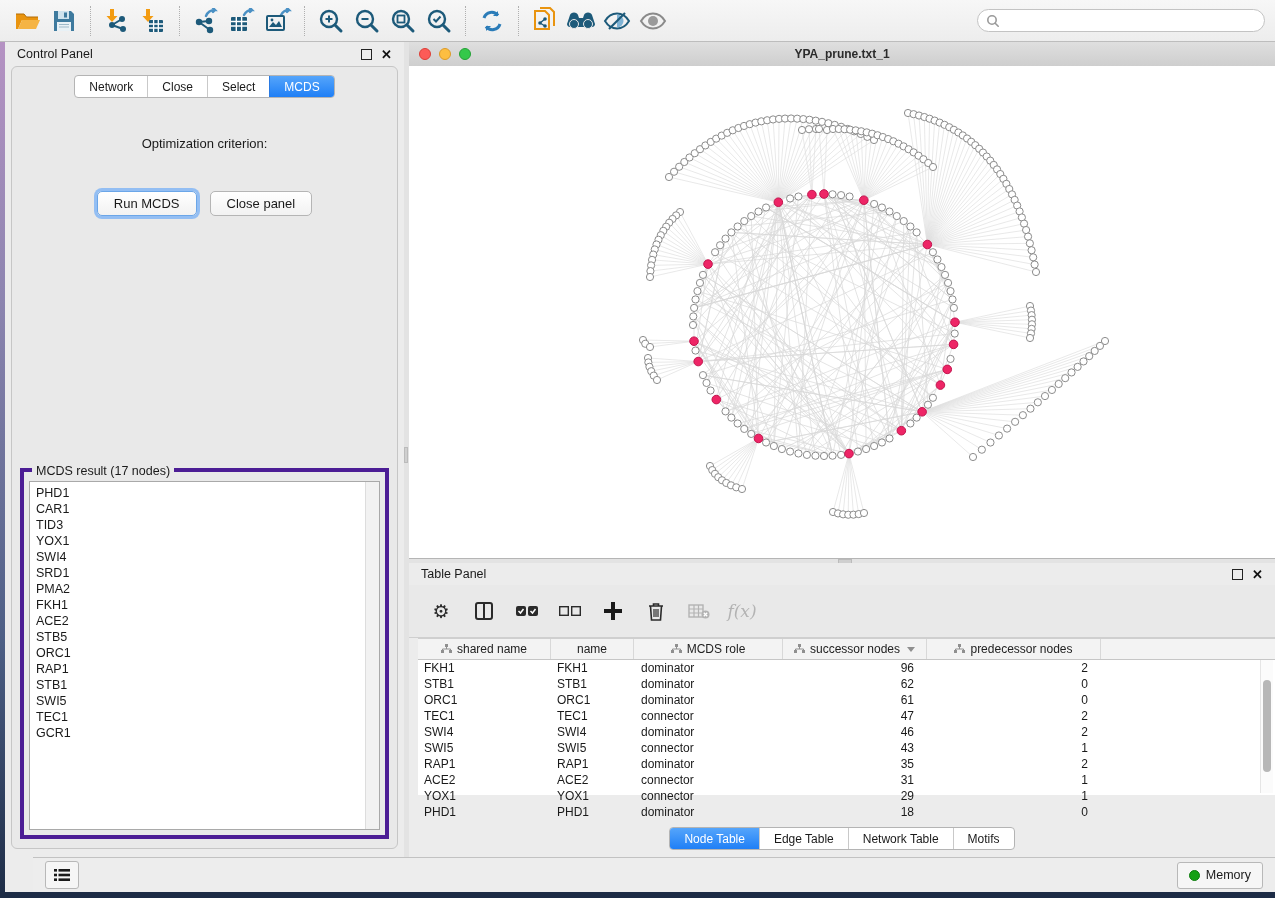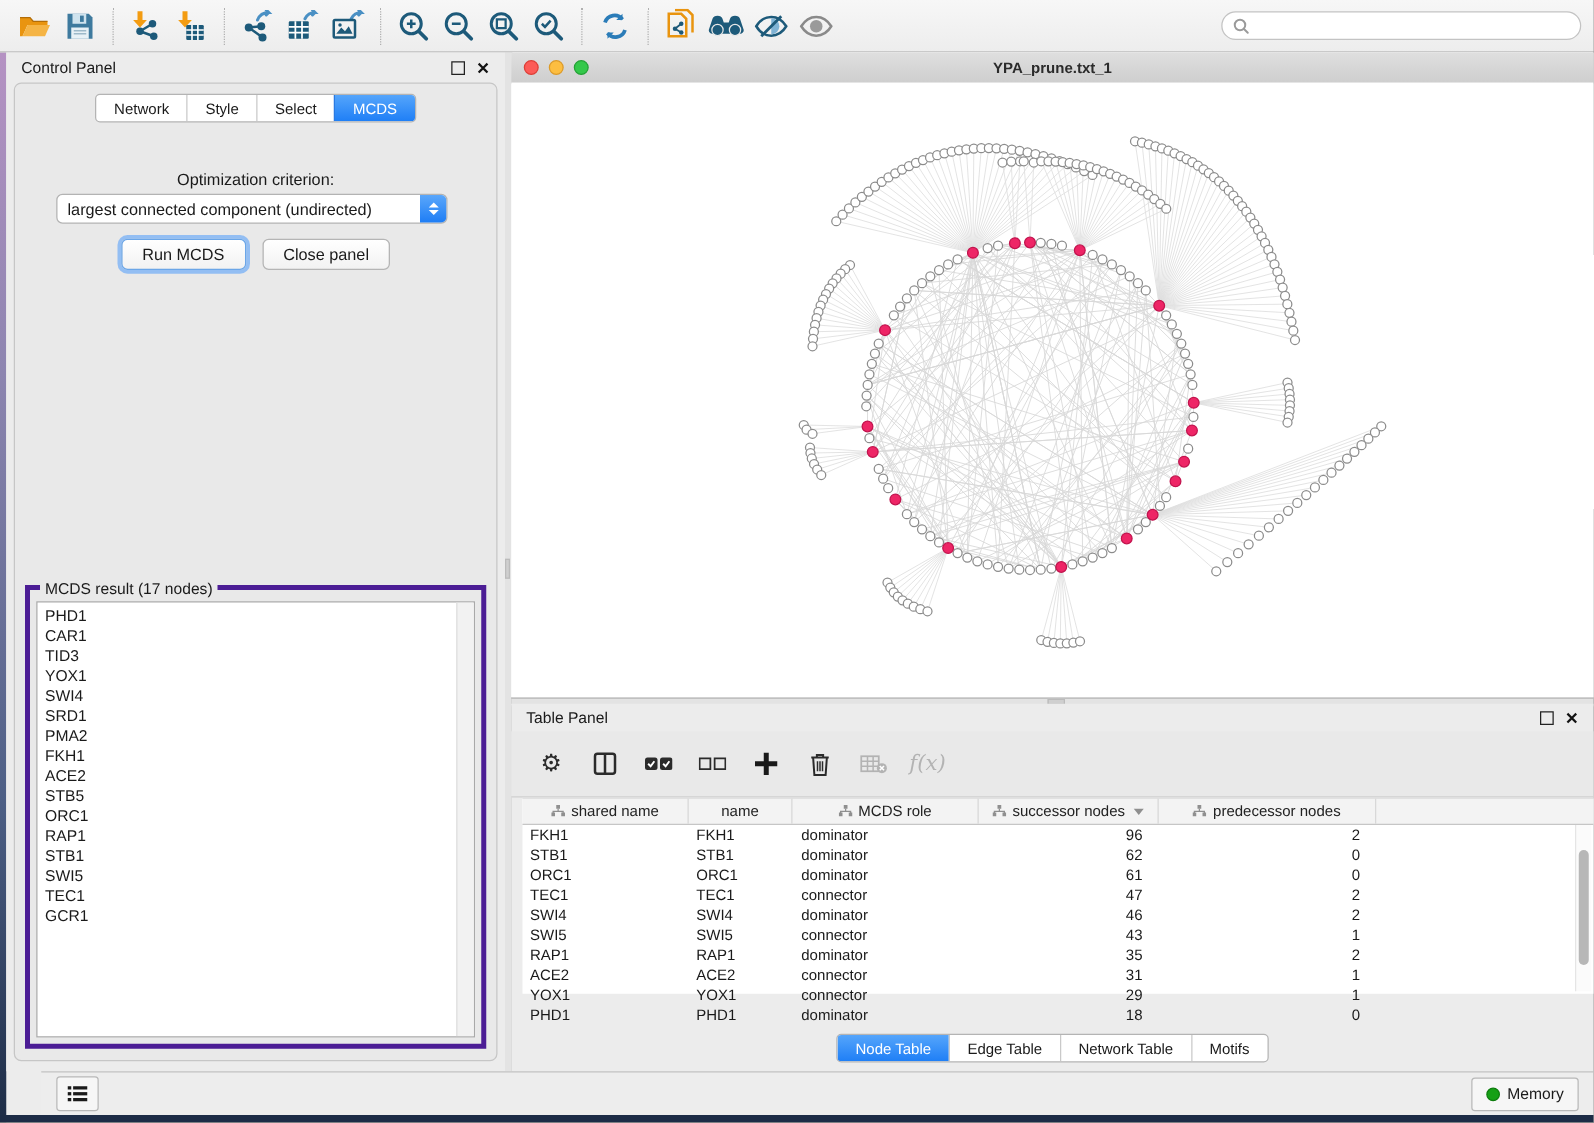--- a/index.html
+++ b/index.html
@@ -254,33 +254,26 @@
       <span>Control Panel</span>
       <span class="panel-ctl">
         <span class="float-box"></span>
         <span class="close-x">✕</span>
       </span>
     </div>
     <div class="cp-body">
       <div class="seg-tabs">
         <div class="seg">
           <div>Network</div>
-          <div>Style</div>
+          <div>Close</div>
           <div>Select</div>
           <div class="active">MCDS</div>
         </div>
       </div>
       <div class="opt-label">Optimization criterion:</div>
-      <div class="dropdown">
-        <span class="dd-text">largest connected component (undirected)</span>
-        <span class="dd-stepper">
-            <i class="dd-up"></i>
-            <i class="dd-down"></i>
-          </span>
-      </div>
       <div class="btn-row">
         <div class="mac-btn focused">Run MCDS</div>
         <div class="mac-btn">Close panel</div>
       </div>
       <div class="mcds-group">
         <div class="mcds-legend">MCDS result (17 nodes)</div>
         <div class="mcds-list">
           <div class="mcds-items">
 
           <div>PHD1</div>

